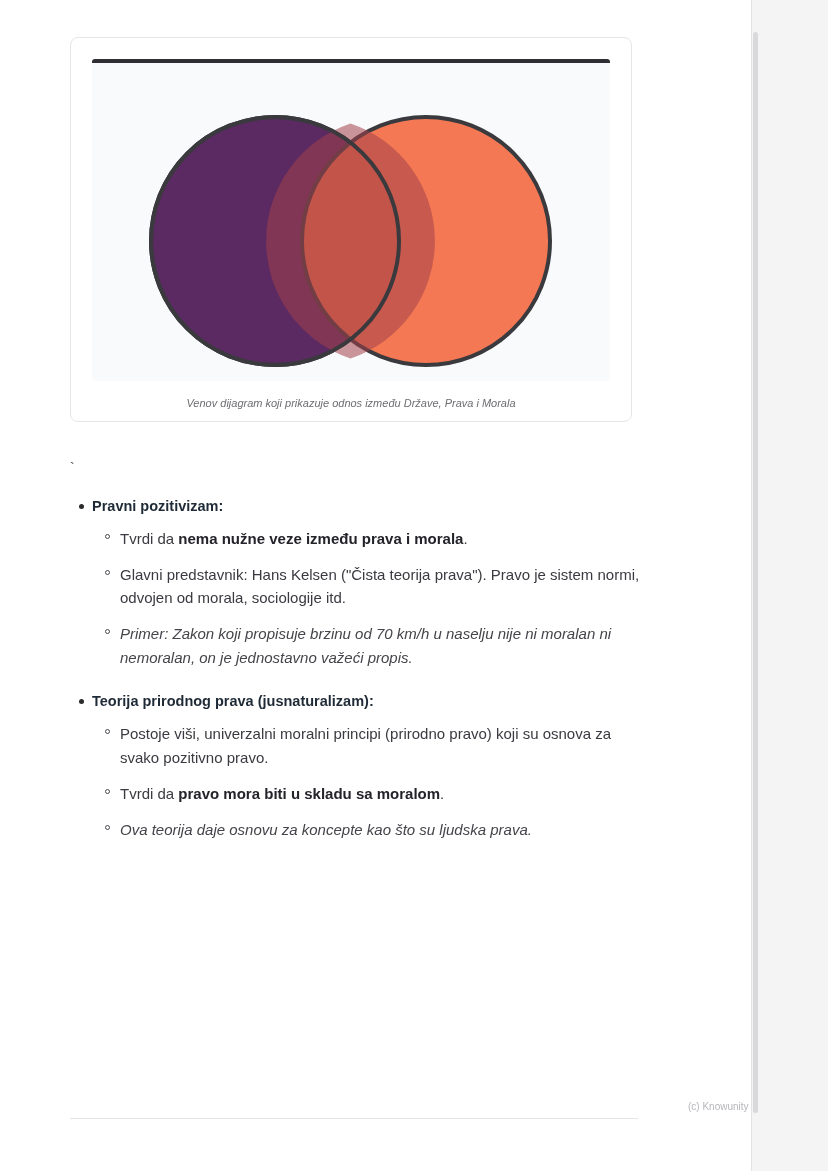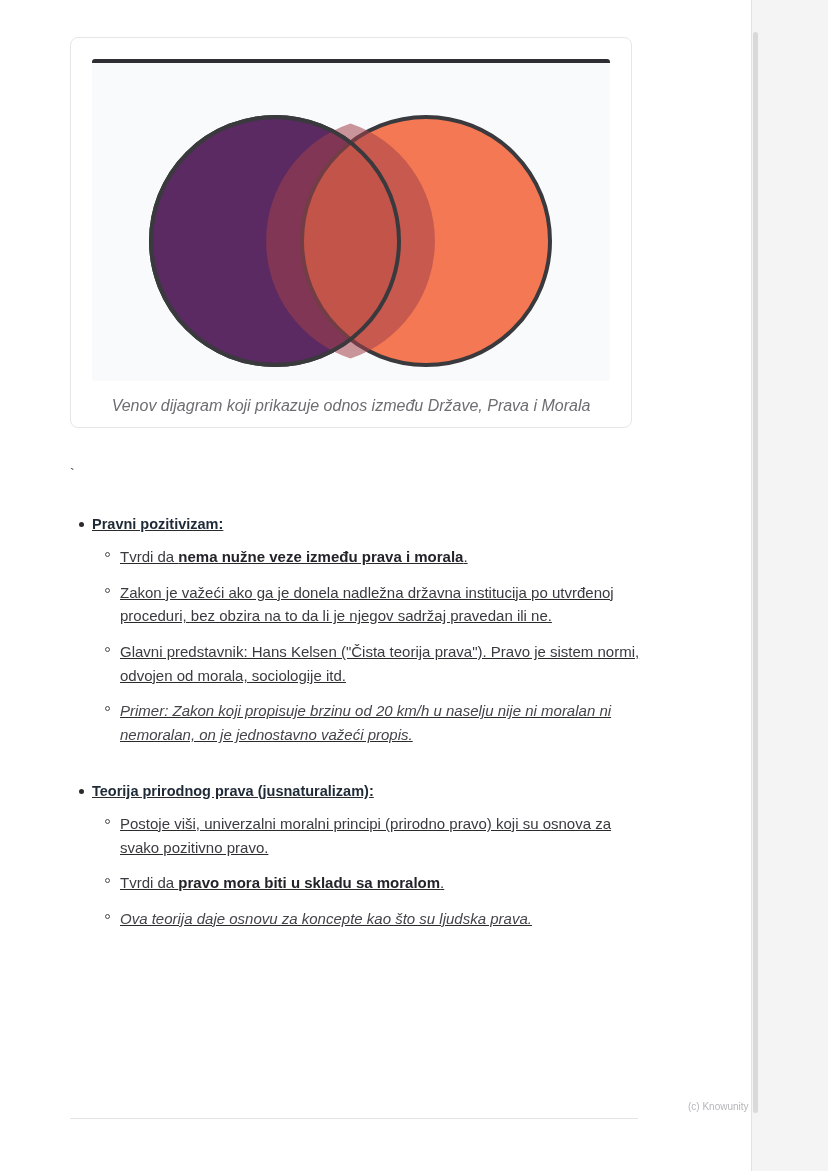--- a/index.html
+++ b/index.html
@@ -81,41 +81,40 @@
     background: #2f2f33;
   }
   .venn {
     position: absolute;
     left: 0;
     top: 0;
   }
   .figure-caption {
     margin: 16px 0 0 0;
     text-align: center;
-    font-size: 16px;
+    font-size: 11px;
     font-style: italic;
     color: #6d6d72;
     font-family: "Liberation Sans", sans-serif;
   }
 
   
   .stray-tick {
     margin-top: 38px;
     margin-left: 0px;
     font-size: 14px;
     color: #3d3d42;
     height: 14px;
   }
 
   
   ul.level1 {
-    margin: 34px 0 0 0;
+    margin: 22px 0 0 0;
     padding-left: 22px;
     list-style: none;
-    text-decoration: underline;
   }
   ul.level1 > li {
     position: relative;
     margin-bottom: 2px;
   }
   ul.level1 > li::before {
     content: "";
     position: absolute;
     left: -13px;
     top: 8px;
@@ -197,23 +196,22 @@
       </div>
       <div class="figure-caption">Venov dijagram koji prikazuje odnos između Države, Prava i Morala</div>
     </div>
 
     <div class="stray-tick">`</div>
 
     <div id="outline">
         <ul class="level1">
           <li><span class="l1-text">Pravni pozitivizam:</span><ul class="level2">
               <li><span class="l2-text"><span>Tvrdi da </span><b>nema nužne veze između prava i morala</b><span>.</span></span></li>
-              <li><span class="l2-text"><span>Zakon je važeći ako ga je donela nadležna državna institucija po utvrđenoj proceduri, bez obzira na to da li je njegov sadržaj pravedan ili ne.</span></span></li>
               <li><span class="l2-text"><span>Glavni predstavnik: Hans Kelsen ("Čista teorija prava"). Pravo je sistem normi, odvojen od morala, sociologije itd.</span></span></li>
-              <li class="italic-item"><span class="l2-text"><i>Primer: Zakon koji propisuje brzinu od 20 km/h u naselju nije ni moralan ni nemoralan, on je jednostavno važeći propis.</i></span></li>
+              <li class="italic-item"><span class="l2-text"><i>Primer: Zakon koji propisuje brzinu od 70 km/h u naselju nije ni moralan ni nemoralan, on je jednostavno važeći propis.</i></span></li>
             </ul></li>
         </ul>
         <ul class="level1">
           <li><span class="l1-text">Teorija prirodnog prava (jusnaturalizam):</span><ul class="level2">
               <li><span class="l2-text"><span>Postoje viši, univerzalni moralni principi (prirodno pravo) koji su osnova za svako pozitivno pravo.</span></span></li>
               <li><span class="l2-text"><span>Tvrdi da </span><b>pravo mora biti u skladu sa moralom</b><span>.</span></span></li>
               <li class="italic-item"><span class="l2-text"><i>Ova teorija daje osnovu za koncepte kao što su ljudska prava.</i></span></li>
             </ul></li>
         </ul>
       </div>

